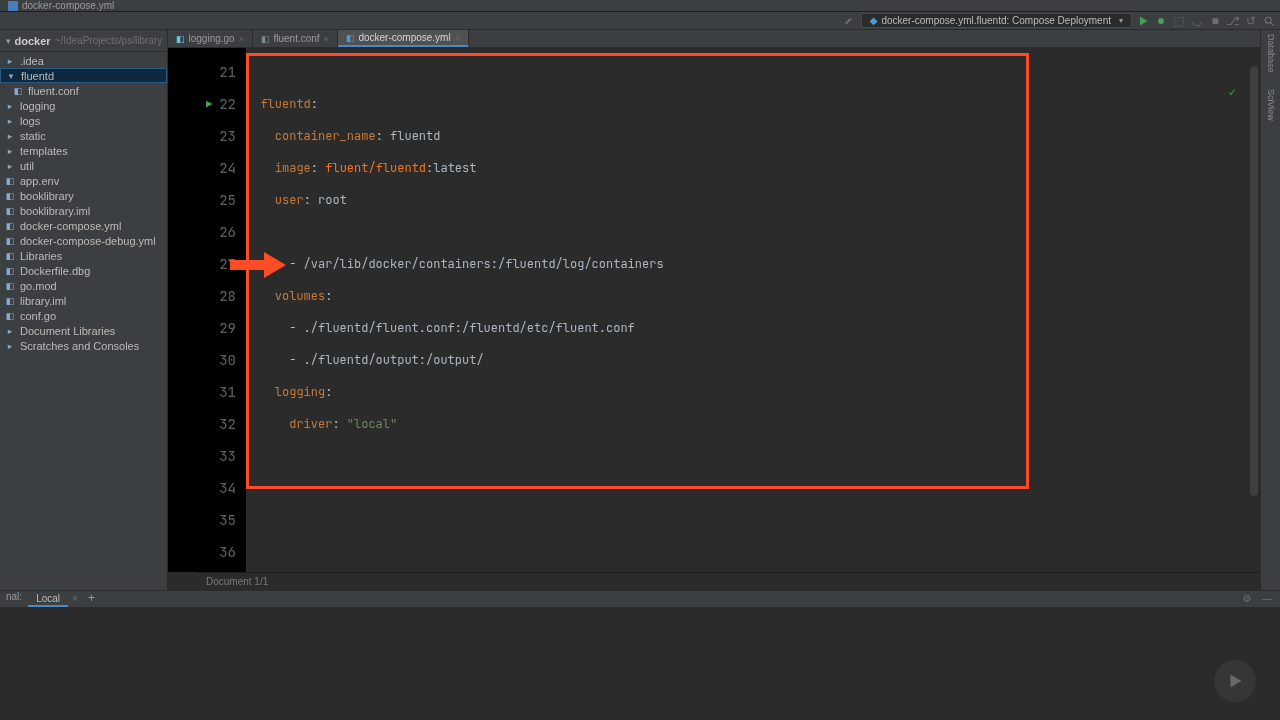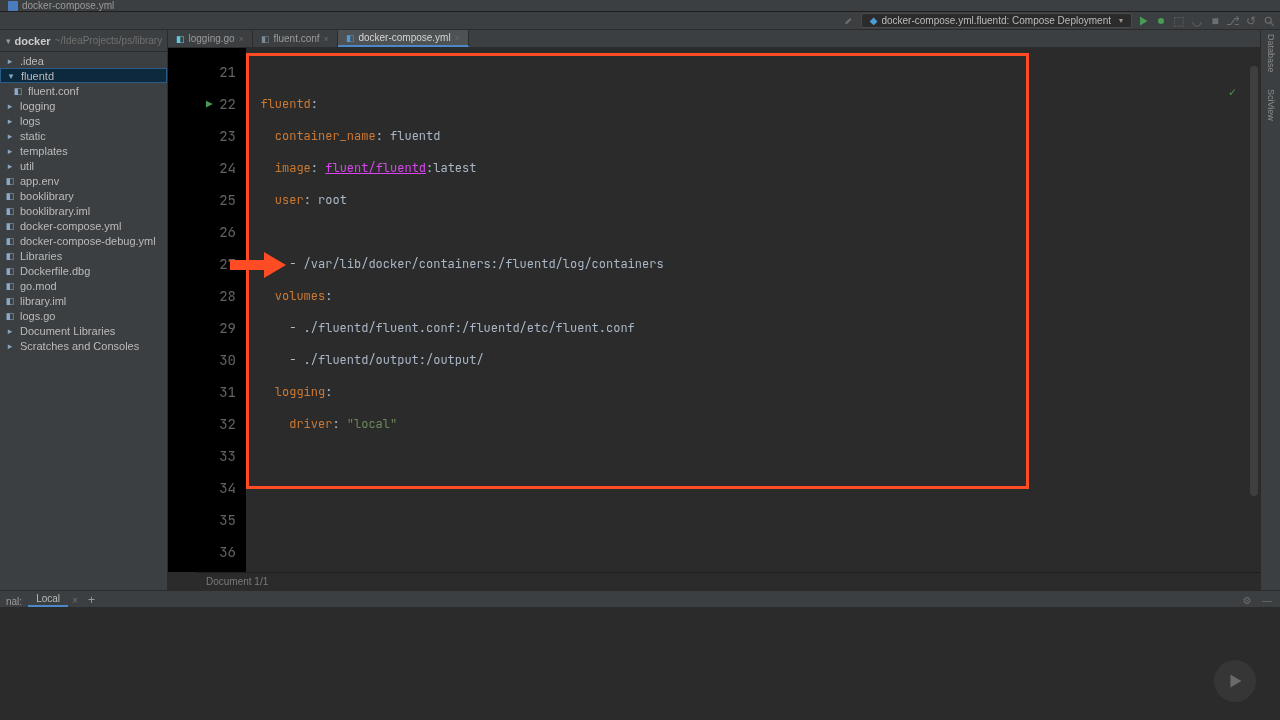--- a/index.html
+++ b/index.html
@@ -157,21 +157,21 @@
 .code {
   flex: 1;
   padding: 8px 0 0 0;
   font-size: 12px;
   position: relative;
 }
 .code-line { height: 32px; line-height: 32px; white-space: pre; }
 .k-key { color: #cc7832; }
 .k-val { color: #a9b7c6; }
 .k-str { color: #6a8759; }
-.k-link { color: #d946ef; text-decoration: underline; }
+.k-link { color: #f97316; }
 
 .highlight-box {
   position: absolute;
   border: 3px solid #ff4c24;
   left: 0px;
   top: 5px;
   width: 783px;
   height: 436px;
   pointer-events: none;
 }
@@ -220,21 +220,21 @@
   height: 130px;
   display: flex;
   flex-direction: column;
 }
 .term-header {
   height: 18px;
   background: #3c3f41;
   border-top: 1px solid #2b2b2b;
   border-bottom: 1px solid #2b2b2b;
   display: flex;
-  align-items: flex-end;
+  align-items: flex-start;
   padding: 0 6px;
   font-size: 10px;
 }
 .term-tab {
   padding: 0 8px;
   color: #bbbbbb;
   border-bottom: 2px solid #4a88c7;
   height: 100%;
   display: flex;
   align-items: center;
@@ -384,21 +384,21 @@
         <div class="tree-item ind-0">
           <span class="ficon file-icon">◧</span>
           <span>go.mod</span>
         </div>
         <div class="tree-item ind-0">
           <span class="ficon file-icon">◧</span>
           <span>library.iml</span>
         </div>
         <div class="tree-item ind-0">
           <span class="ficon file-icon">◧</span>
-          <span>logs.go</span>
+          <span>conf.go</span>
         </div>
         <div class="tree-item">
           <span class="ficon folder-icon">▸</span>
           <span>Document Libraries</span>
         </div>
         <div class="tree-item">
           <span class="ficon folder-icon">▸</span>
           <span>Scratches and Consoles</span>
         </div>
       </div>

